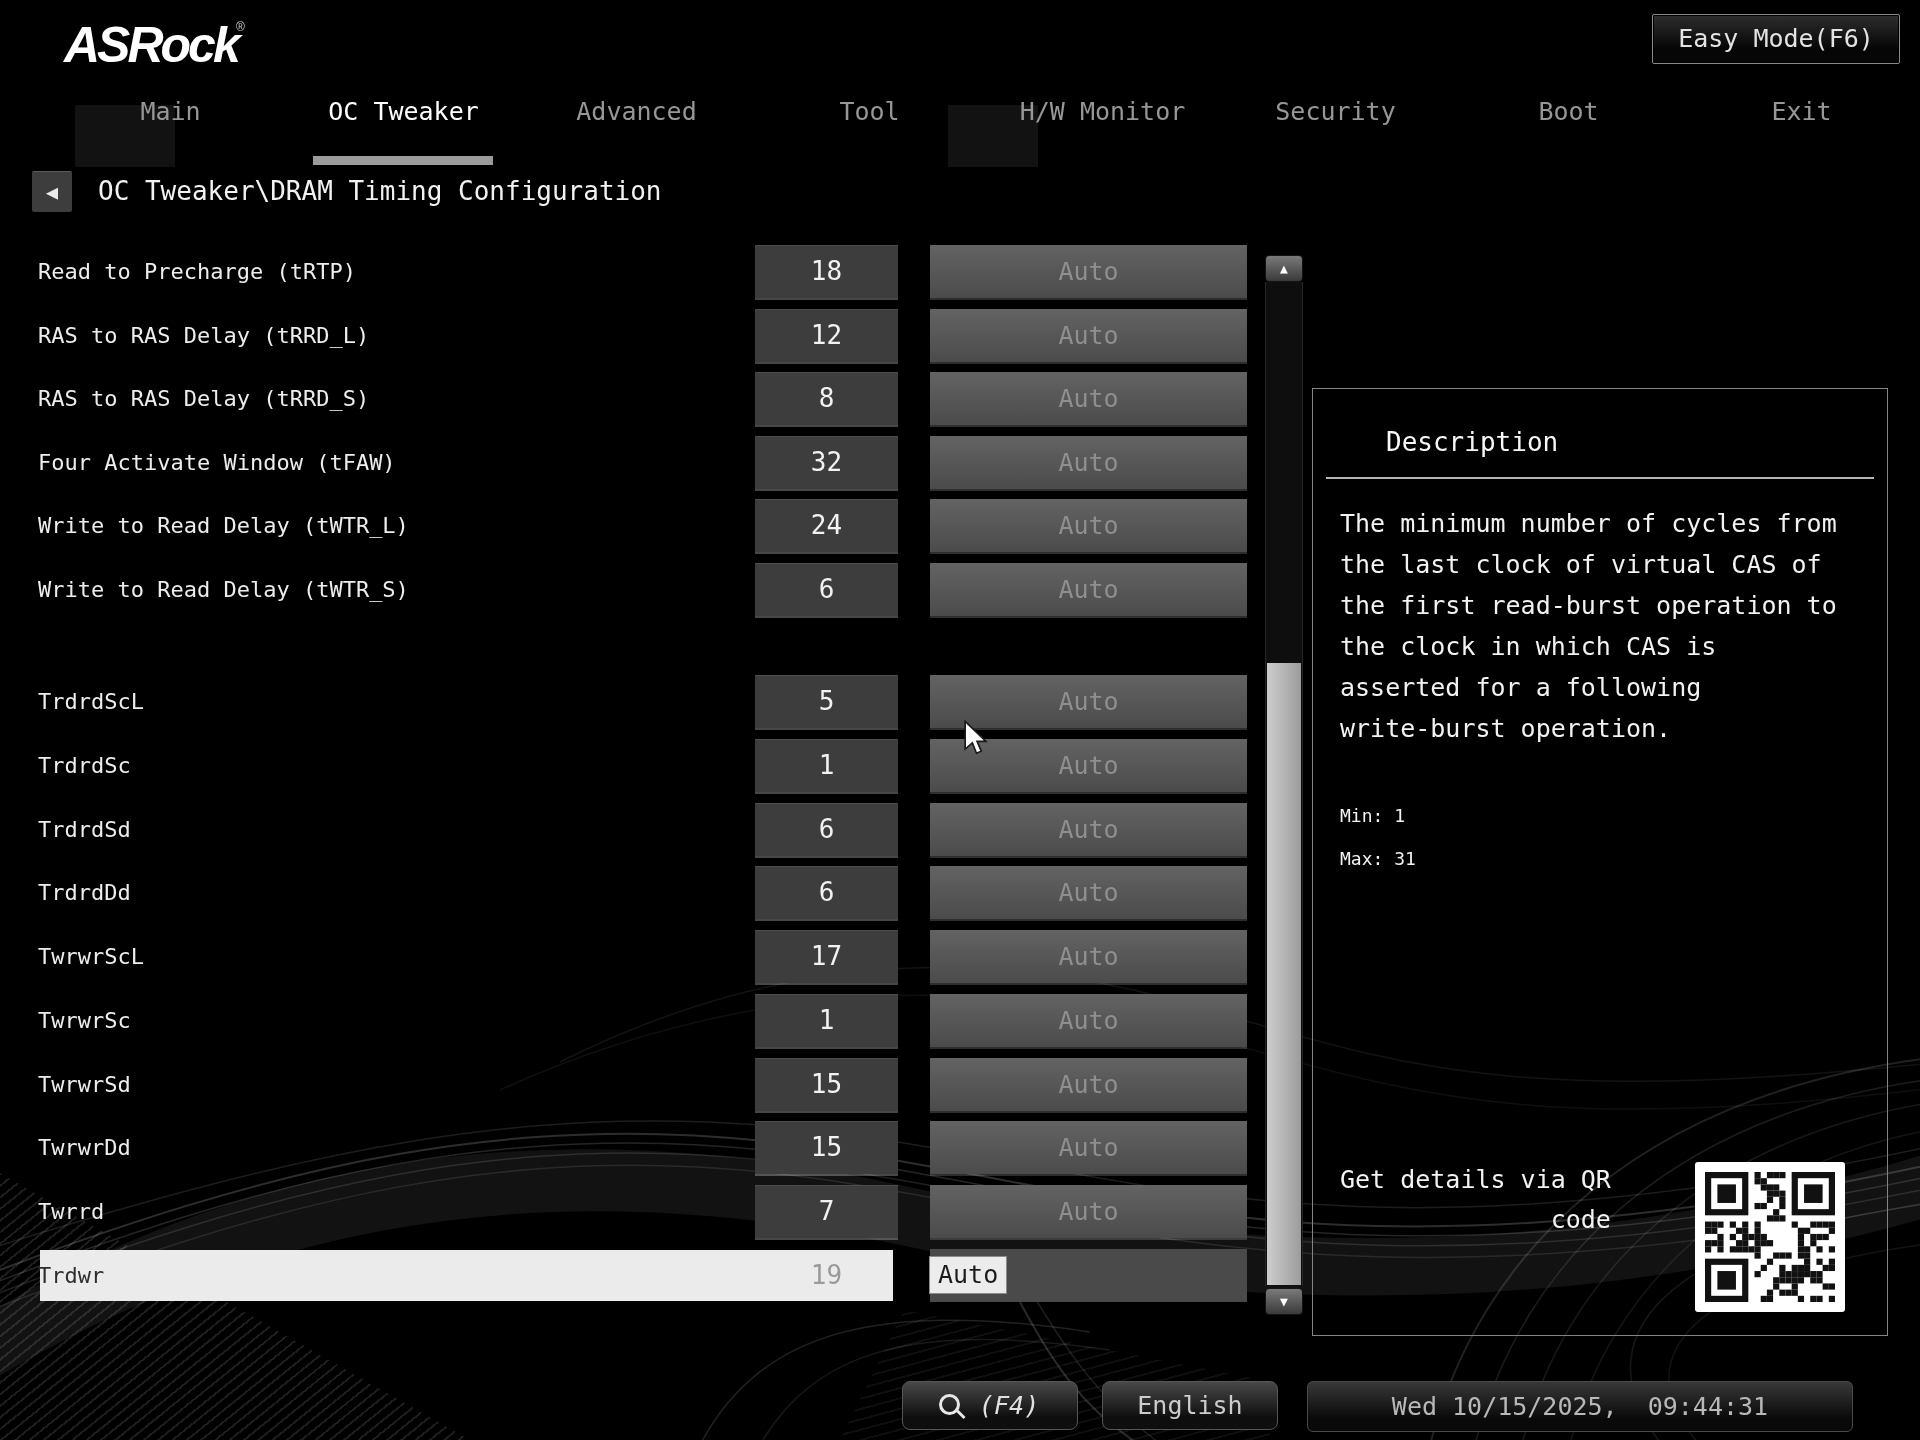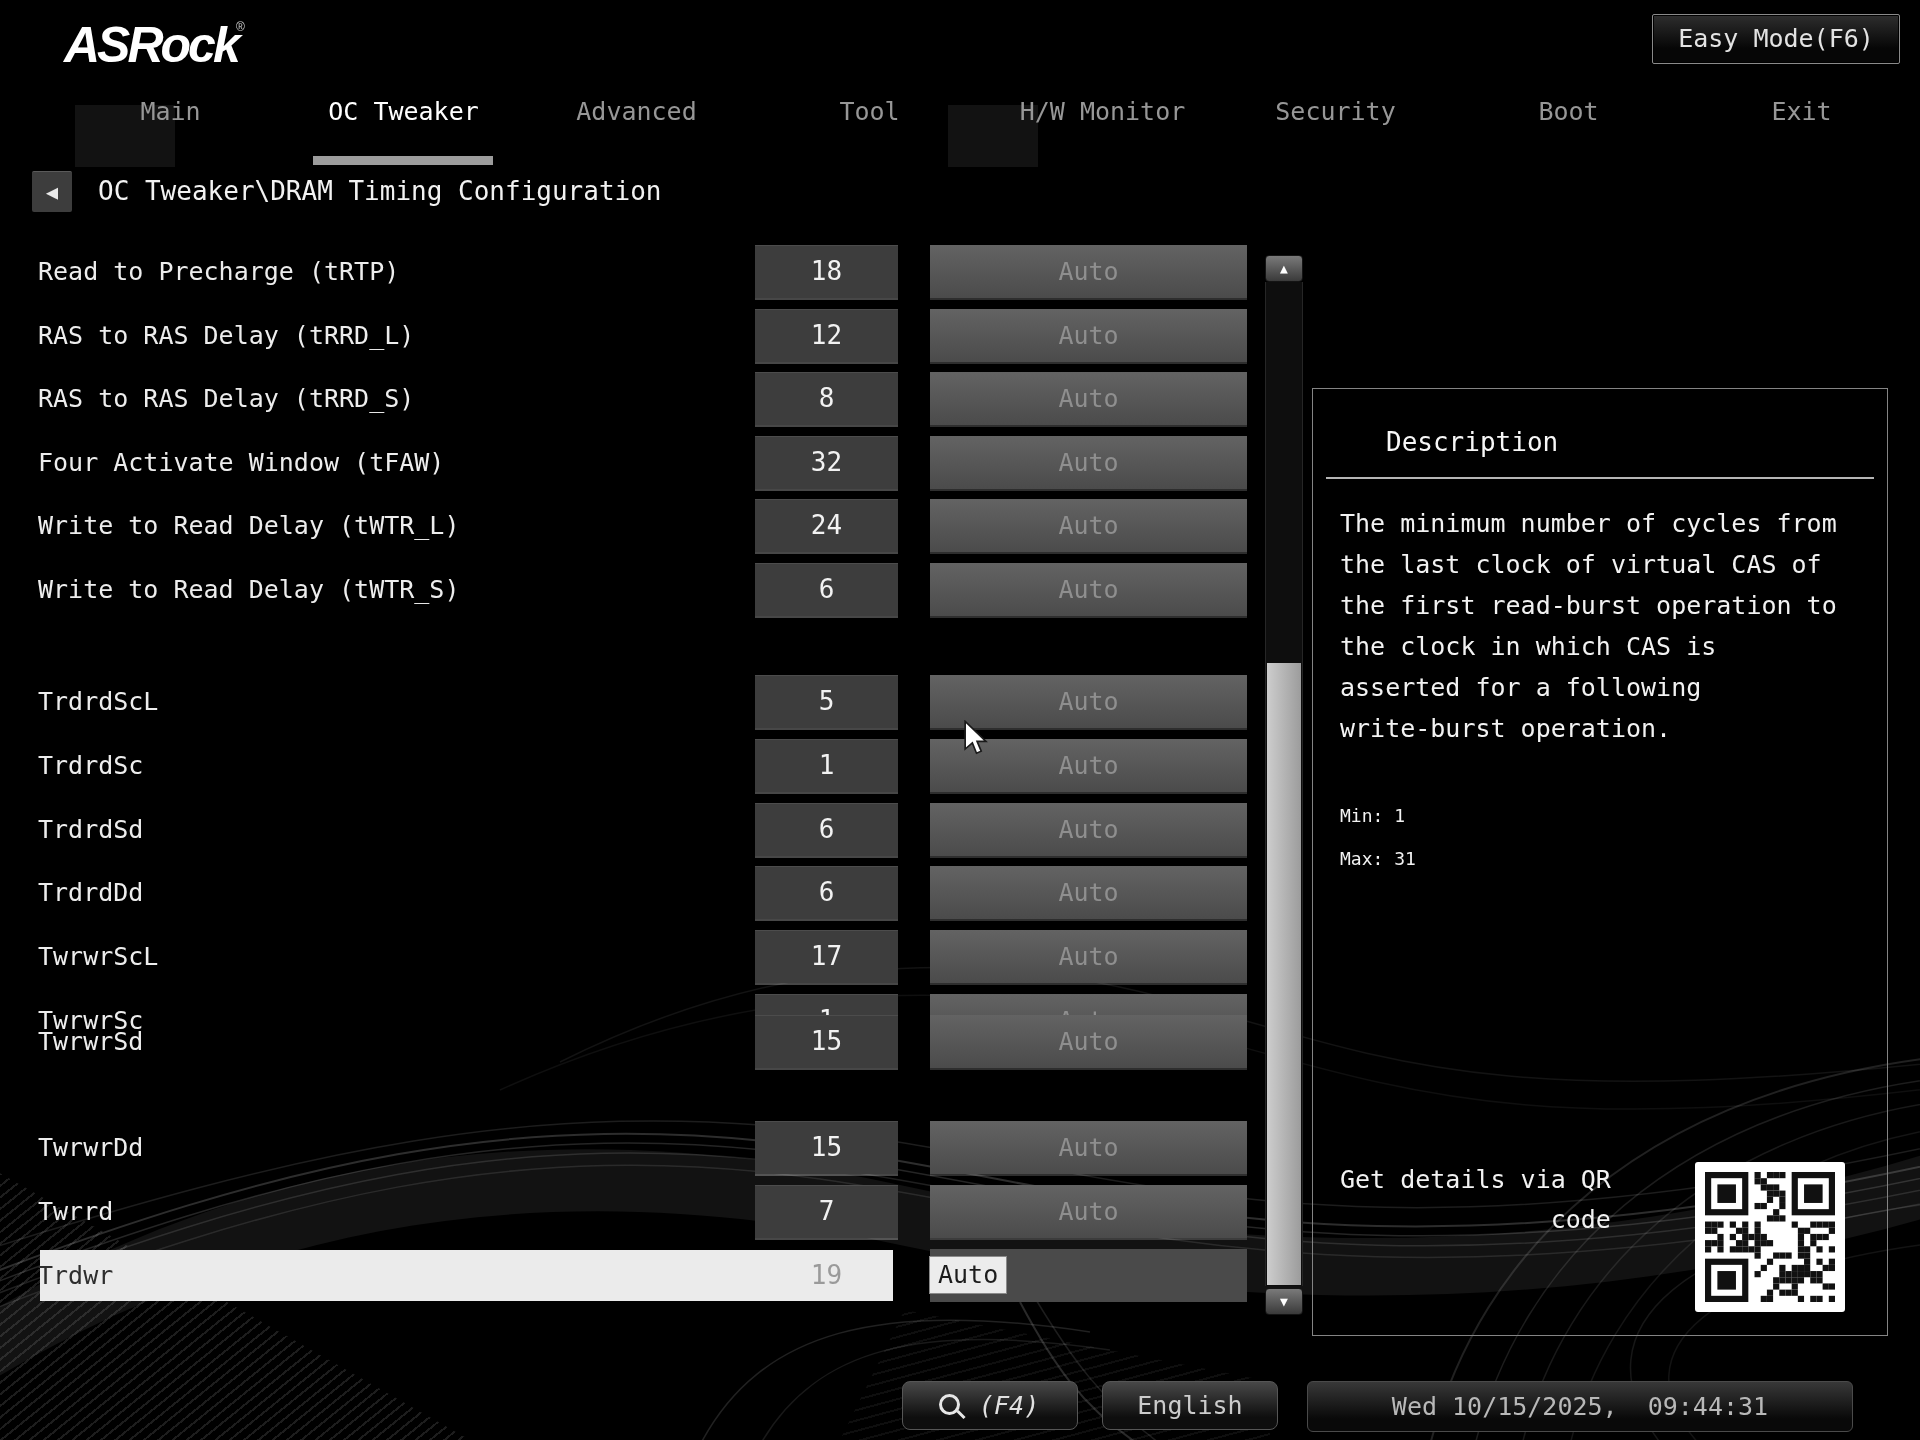--- a/index.html
+++ b/index.html
@@ -26,21 +26,21 @@
   .tab.active{color:#ffffff;}
   .tab-underline{position:absolute;left:313px;top:156px;width:180px;height:9px;background:#9c9c9c;}
   
   .back-btn{position:absolute;left:32px;top:171px;width:40px;height:40px;background:#3d3d3d;
         border-radius:2px;border-top:1px solid #5a5a5a;}
   .back-btn span{display:block;text-align:center;line-height:40px;font-size:20px;color:#eaeaea;}
   .crumb{position:absolute;left:98px;top:171px;height:40px;line-height:40px;font-size:26px;color:#f2f2f2;}
   
   .row{position:absolute;left:0;width:1920px;height:53px;}
   .row-band{position:absolute;left:40px;top:1px;width:853px;height:51px;background:#ebebeb;}
-  .row-label{position:absolute;left:38px;top:0;height:53px;line-height:53px;font-size:25px;color:#ededed;text-align:right;}
+  .row-label{position:absolute;left:38px;top:0;height:53px;line-height:53px;font-size:22px;color:#ededed;text-align:right;}
   .row.selected .row-label{color:#2e2e2e;}
   .value-box{position:absolute;left:749px;top:0;width:143px;height:53px;background:#3d3d3d;
         box-shadow:0 2px 0 rgba(255,255,255,.28), inset 0 1px 0 rgba(255,255,255,.08);
         text-align:center;line-height:53px;font-size:26px;color:#f2f2f2;margin-left:6px;}
   .row.selected .value-box{background:transparent;box-shadow:none;color:#9a9a9a;}
   .auto-box{position:absolute;left:930px;top:0;width:317px;height:53px;
         background:linear-gradient(180deg,#636363,#4b4b4b);
         box-shadow:0 2px 0 rgba(255,255,255,.18);
         text-align:center;line-height:53px;font-size:25px;color:#8f8f8f;}
   .row.selected .auto-box{background:#4a4a4a;box-shadow:none;text-align:left;}
@@ -185,21 +185,21 @@
       <div class="row" style="top: 930px;">
         <div class="row-label">TwrwrScL</div>
         <div class="value-box">17</div>
         <div class="auto-box"><span class="auto-plain">Auto</span></div>
       </div>
       <div class="row" style="top: 994px;">
         <div class="row-label">TwrwrSc</div>
         <div class="value-box">1</div>
         <div class="auto-box"><span class="auto-plain">Auto</span></div>
       </div>
-      <div class="row" style="top: 1015px;">
+      <div class="row" style="top: 1058px;">
         <div class="row-label">TwrwrSd</div>
         <div class="value-box">15</div>
         <div class="auto-box"><span class="auto-plain">Auto</span></div>
       </div>
       <div class="row" style="top: 1121px;">
         <div class="row-label">TwrwrDd</div>
         <div class="value-box">15</div>
         <div class="auto-box"><span class="auto-plain">Auto</span></div>
       </div>
       <div class="row" style="top: 1185px;">

